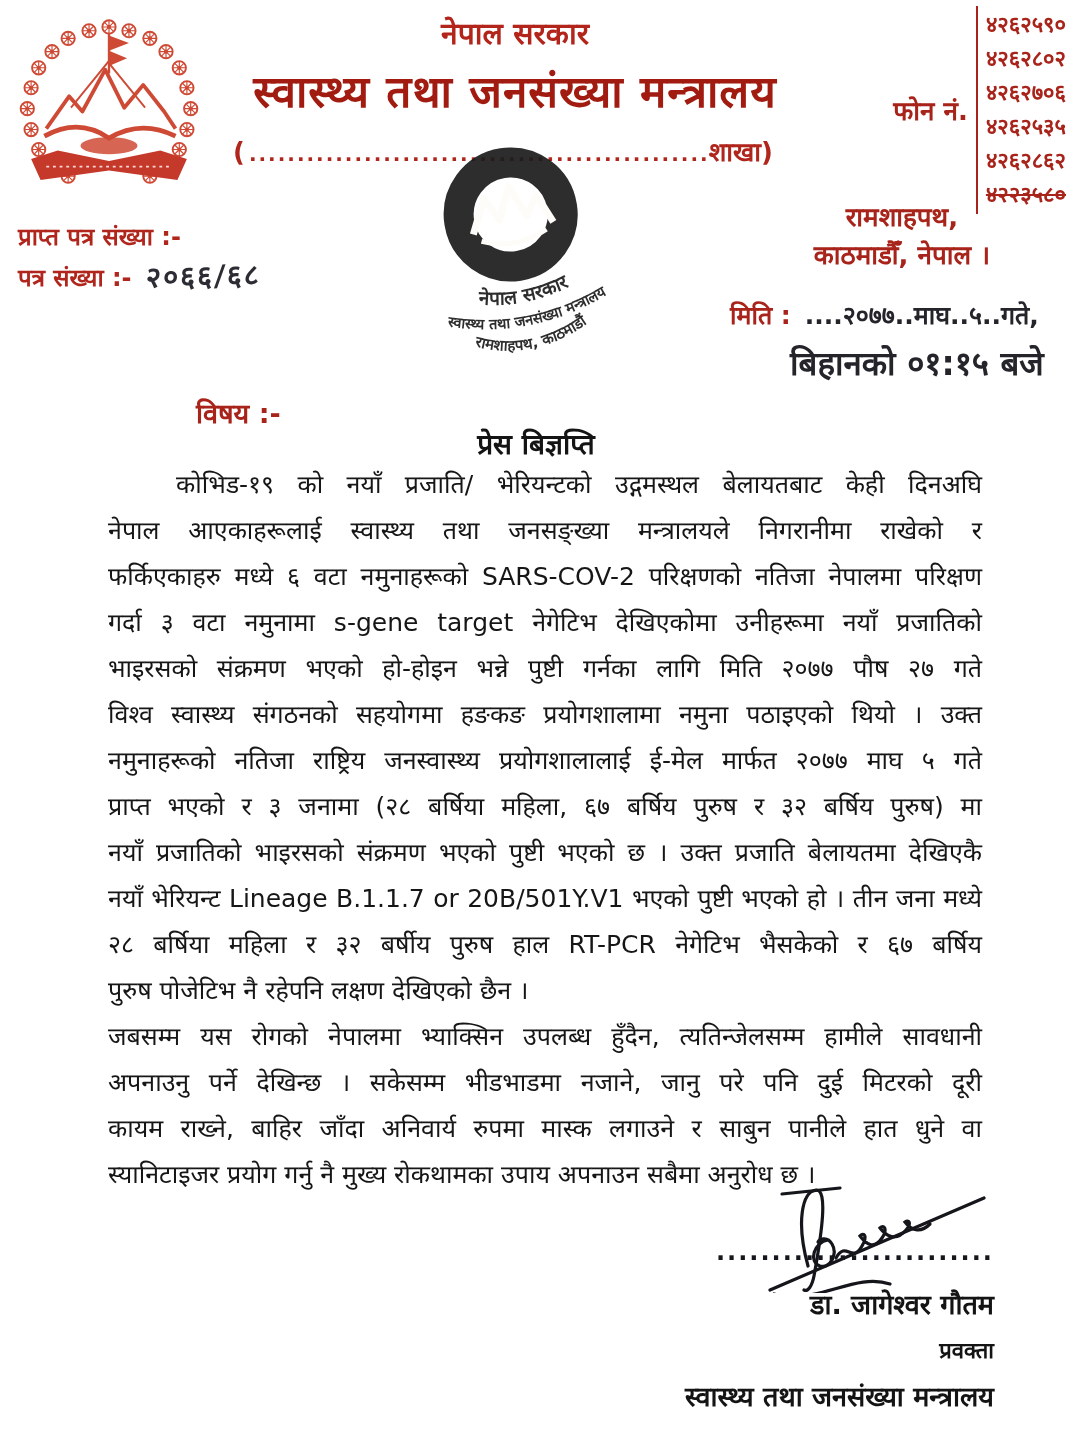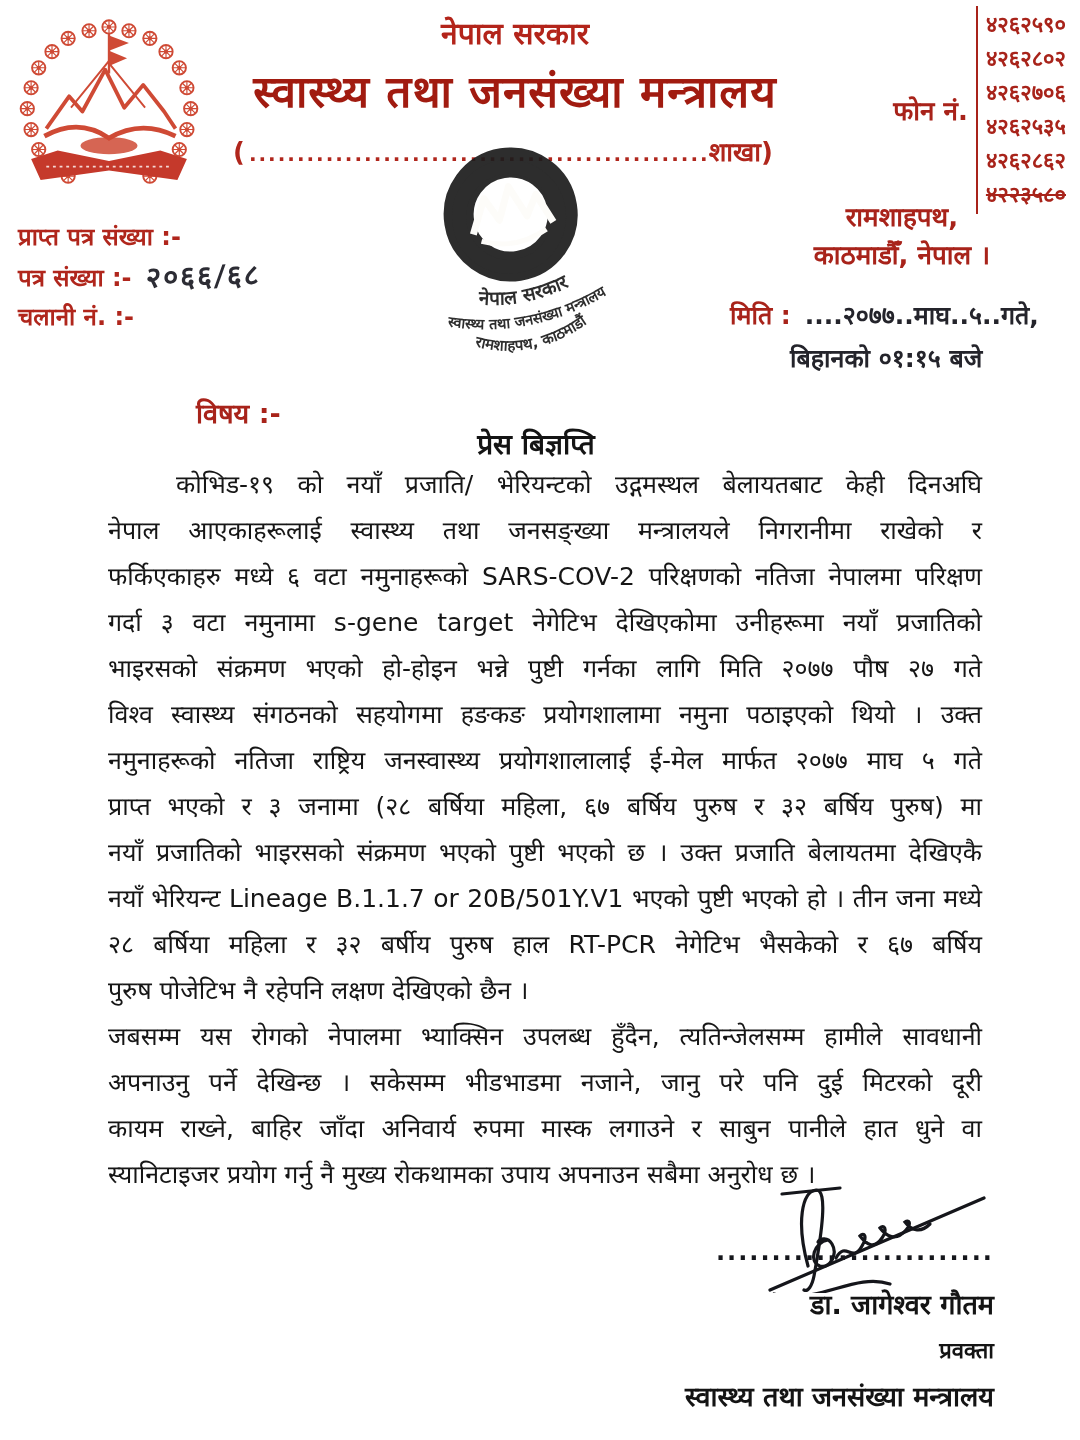--- a/index.html
+++ b/index.html
@@ -43,21 +43,21 @@
   .meta-hand{
     display:inline-block;font-size:29px;font-weight:bold;color:#2c2c34;
     transform:rotate(-1.5deg) skewX(-4deg);margin-left:14px;letter-spacing:2px;
   }
   
   .address-block{position:absolute;top:198px;right:90px;text-align:center;}
   .address-line{font-size:26px;font-weight:bold;color:#a8231a;line-height:38px;white-space:nowrap;}
   .date-row{position:absolute;top:297px;left:730px;font-size:25px;white-space:nowrap;}
   .date-label{font-weight:bold;color:#a8231a;margin-right:6px;}
   .date-value{font-weight:bold;color:#24242b;}
-  .time-row{position:absolute;top:340px;left:790px;font-size:25px;font-weight:bold;color:#24242b;white-space:nowrap;}
+  .time-row{position:absolute;top:340px;left:790px;font-size:33px;font-weight:bold;color:#24242b;white-space:nowrap;}
   
   .subject-label{position:absolute;top:394px;left:196px;font-size:27px;font-weight:bold;color:#a8231a;}
   .press-title{position:absolute;top:404px;left:396px;width:280px;text-align:center;
     font-size:28px;font-weight:600;color:#141414;margin-top:20px;}
   
   .body-text{position:absolute;top:462px;left:108px;width:874px;}
   .bodyline{
     font-size:25px;line-height:46px;color:#161616;
     text-align:justify;text-align-last:justify;white-space:normal;
   }
@@ -167,21 +167,20 @@
     <text font-size="15" font-weight="bold" fill="#1c1c1c">
       <textPath href="#arc3" startOffset="50%" text-anchor="middle">रामशाहपथ, काठमाडौं</textPath>
     </text>
   </svg>
 
   <div class="meta-left">
     <div class="meta-row">प्राप्त पत्र संख्या :-</div>
     <div class="meta-row">
       <span>पत्र संख्या :-</span><span class="meta-hand">२०६६/६८</span>
     </div>
-    <div class="meta-row">चलानी नं. :-</div>
   </div>
 
   <div class="address-block">
     <div class="address-line">रामशाहपथ,</div>
     <div class="address-line">काठमाडौँ, नेपाल ।</div>
   </div>
 
   <div class="date-row">
     <span class="date-label">मिति :</span>
     <span class="date-value">....२०७७..माघ..५..गते,</span>

